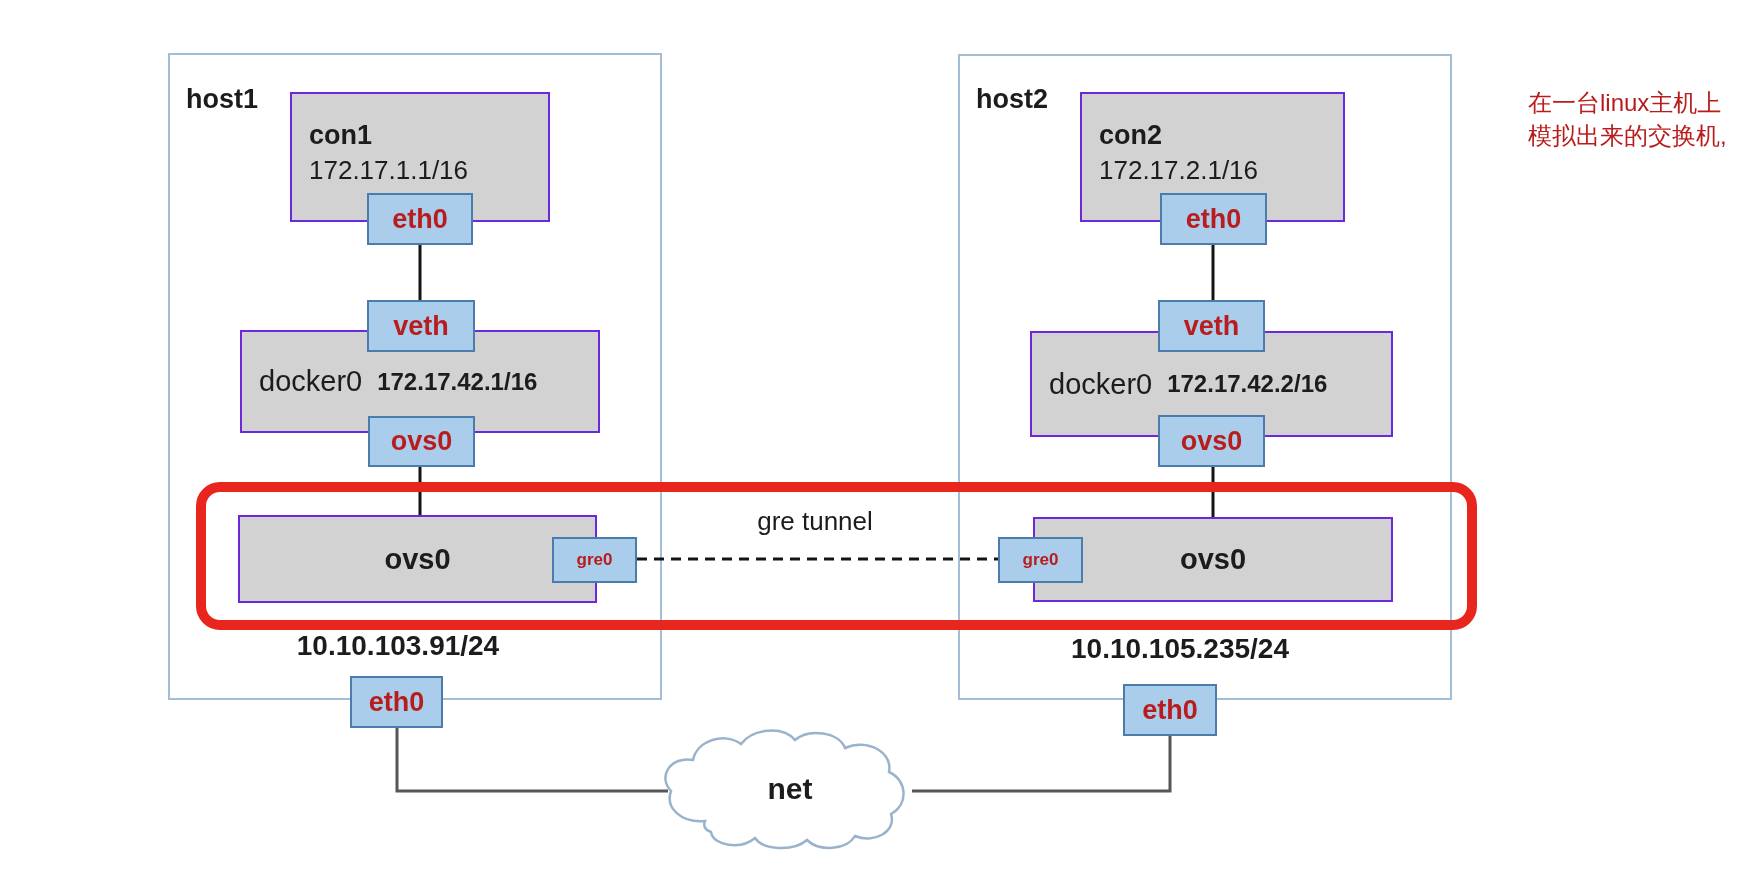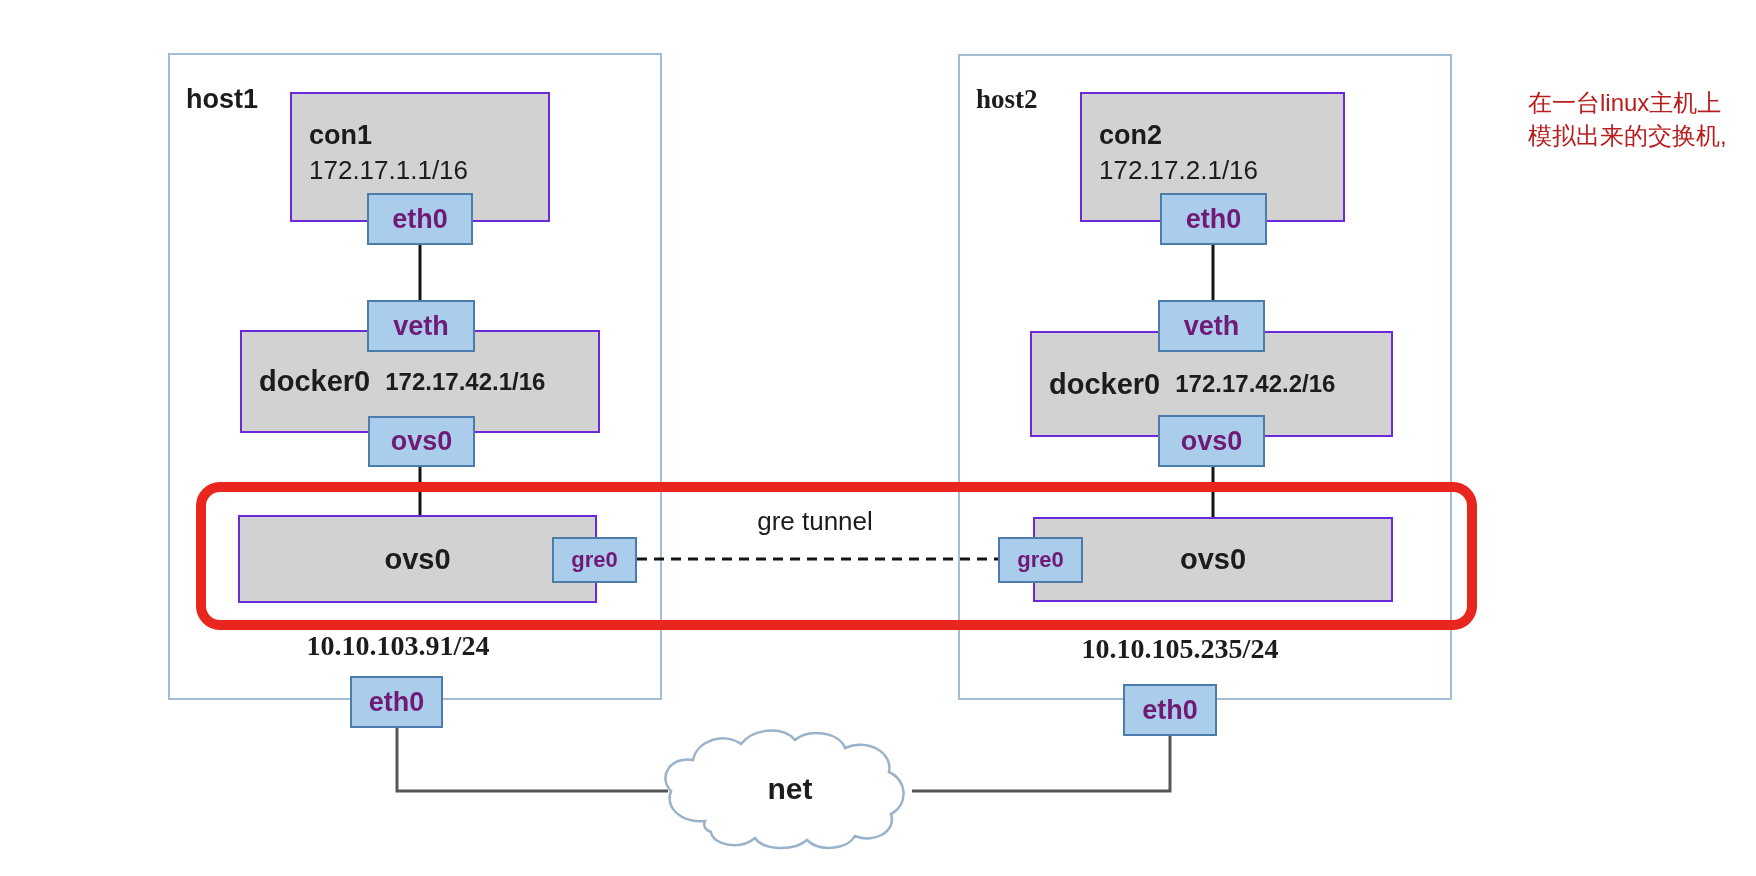--- a/index.html
+++ b/index.html
@@ -5,30 +5,30 @@
   html,body{margin:0;padding:0;background:#ffffff;}
   #canvas{
     position:relative;width:1756px;height:876px;background:#ffffff;overflow:hidden;
     font-family:"Liberation Sans", sans-serif;color:#1c1c1c;
   }
   .host{position:absolute;border:2px solid #a3bdd4;background:transparent;box-sizing:border-box;z-index:1;}
   .host-label{position:absolute;font-size:27px;font-weight:600;z-index:6;}
   .gray-box{position:absolute;background:#d3d2d2;border:2px solid #6d28d9;box-sizing:border-box;z-index:2;}
   .port{position:absolute;background:#a9cdea;border:2px solid #4b7cac;box-sizing:border-box;
         display:flex;align-items:center;justify-content:center;
-        font-size:27px;font-weight:600;color:#701a75;z-index:3;}
-  .port.small{font-size:22px;}
+        font-size:27px;font-weight:600;color:#b91c1c;z-index:3;}
+  .port.small{font-size:17px;}
   .con-text{position:absolute;left:17px;top:24px;line-height:35px;font-size:27px;font-weight:600;}
   .con-ip{font-size:26px;font-weight:500;text-align:center;}
   .docker-row{display:flex;align-items:center;height:100%;padding-left:17px;gap:15px;}
-  .docker-name{font-size:29px;font-weight:700;}
+  .docker-name{font-size:29px;font-weight:400;}
   .docker-ip{font-size:24px;font-weight:600;}
   .bridge-center{display:flex;align-items:center;justify-content:center;height:100%;
                  font-size:29px;font-weight:600;}
-  .ip-label{position:absolute;font-size:28px;font-weight:700;text-align:center;z-index:6;font-family:Liberation Serif, serif;}
+  .ip-label{position:absolute;font-size:28px;font-weight:700;text-align:center;z-index:6;}
   .tunnel-label{position:absolute;left:700px;top:506px;width:230px;text-align:center;
                 font-size:26px;font-weight:400;z-index:4;}
   .net-label{position:absolute;left:740px;top:772px;width:100px;height:38px;text-align:center;
              font-size:30px;font-weight:600;z-index:4;}
   .red-rect{position:absolute;left:196px;top:482px;width:1281px;height:148px;box-sizing:border-box;
             border:10px solid #e8261d;border-radius:24px;z-index:5;pointer-events:none;}
   .annotation{position:absolute;left:1528px;top:86px;font-size:24px;line-height:33px;
               color:#b91c1c;z-index:6;white-space:nowrap;}
   #wires{position:absolute;left:0;top:0;z-index:1;}
   #cloud{position:absolute;left:653px;top:724px;z-index:2;}
@@ -41,21 +41,21 @@
   .h1-veth{left:367px;top:300px;width:108px;height:52px;}
   .h1-docker{left:240px;top:330px;width:360px;height:103px;}
   .h1-ovs-port{left:368px;top:416px;width:107px;height:51px;}
   .h1-bridge{left:238px;top:515px;width:359px;height:88px;}
   .h1-gre{left:552px;top:537px;width:85px;height:46px;z-index:4;}
   .h1-ip{left:218px;top:630px;width:360px;}
   .h1-nic{left:350px;top:676px;width:93px;height:52px;}
 
   
   .h2-outer{left:958px;top:54px;width:494px;height:646px;}
-  .h2-label{left:976px;top:84px;font-family:Liberation Serif, serif;}
+  .h2-label{left:976px;top:84px;}
   .h2-con{left:1080px;top:92px;width:265px;height:130px;}
   .h2-con-eth{left:1160px;top:193px;width:107px;height:52px;}
   .h2-veth{left:1158px;top:300px;width:107px;height:52px;}
   .h2-docker{left:1030px;top:331px;width:363px;height:106px;}
   .h2-ovs-port{left:1158px;top:415px;width:107px;height:52px;}
   .h2-bridge{left:1033px;top:517px;width:360px;height:85px;}
   .h2-gre{left:998px;top:537px;width:85px;height:46px;z-index:4;}
   .h2-ip{left:1000px;top:633px;width:360px;}
   .h2-nic{left:1123px;top:684px;width:94px;height:52px;}
 </style>

